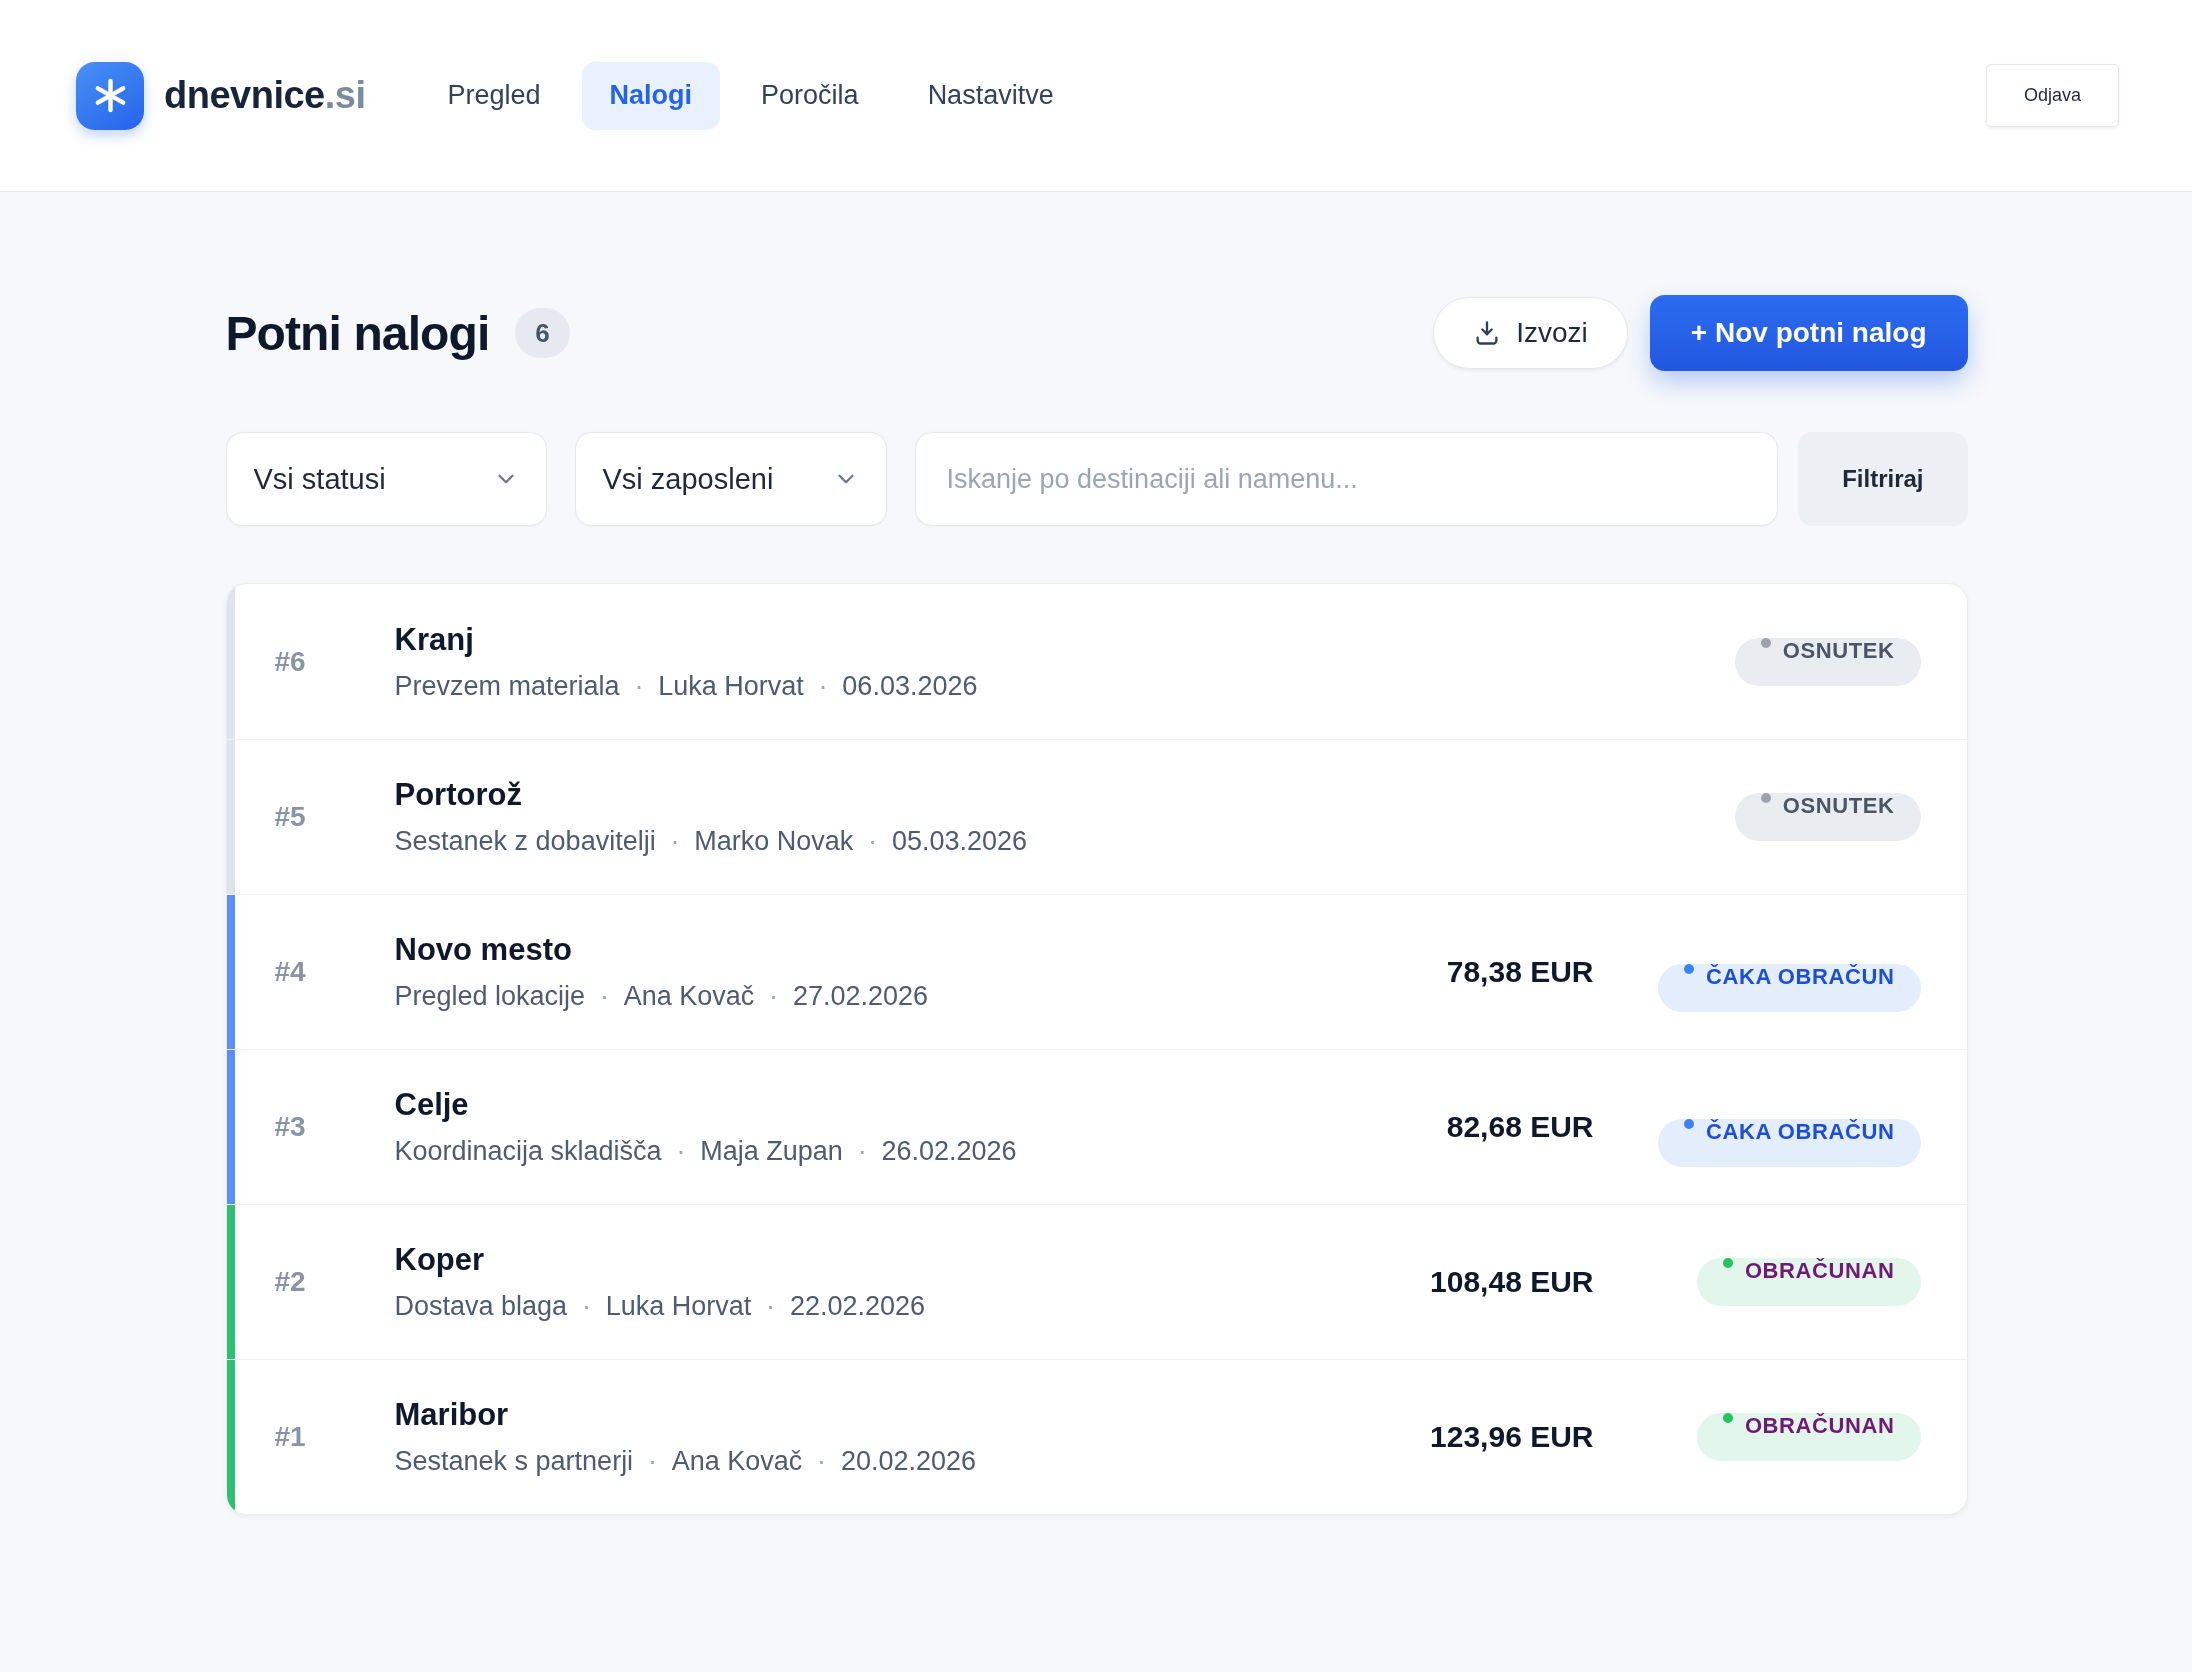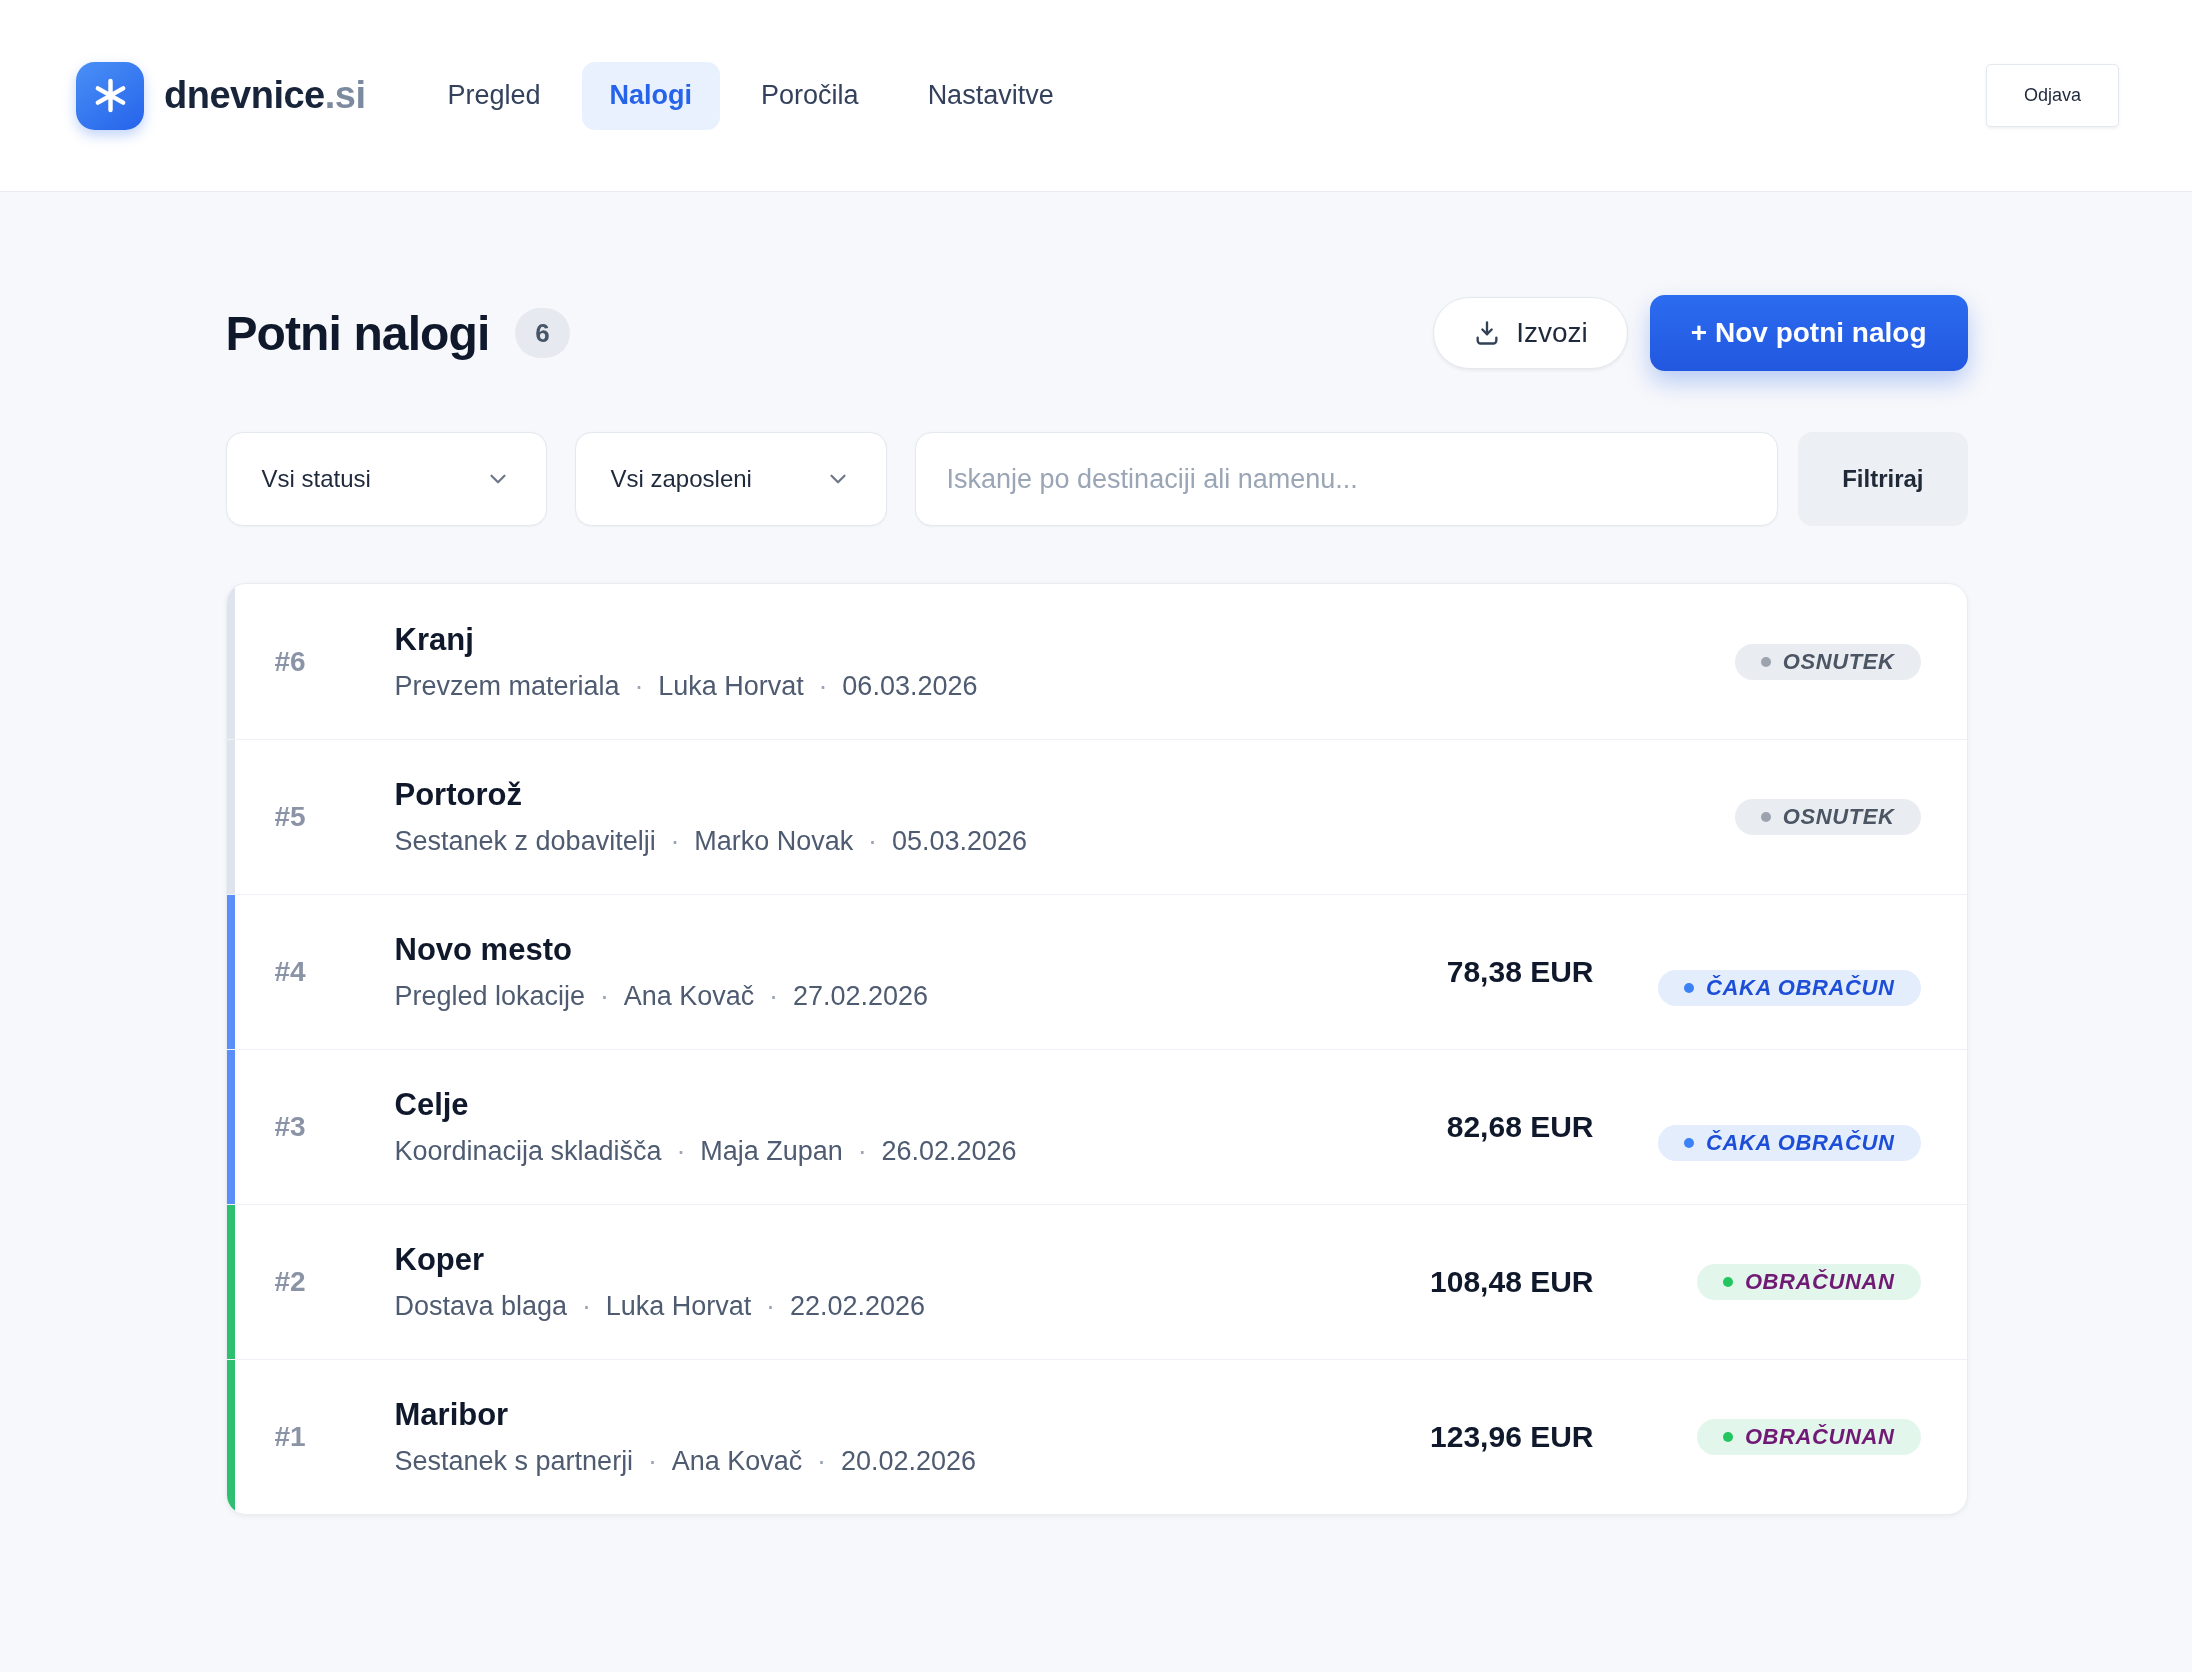--- a/index.html
+++ b/index.html
@@ -112,22 +112,22 @@
   }
 
   
   .filters { display: flex; align-items: center; gap: 28px; margin-top: 61px; }
   .select {
     display: flex; align-items: center; justify-content: space-between;
     background: #ffffff;
     border: 0.9px solid #e4e8ef;
     border-radius: 16.6px;
     height: 94px;
-    padding: 0 35px;
-    font-size: 24px;
+    padding: 0 27px;
+    font-size: 29px;
     color: #1e293b;
     cursor: pointer;
     box-shadow: 0 0.9px 1.8px rgba(16,24,40,.04);
   }
   .select svg { width: 26px; height: 26px; color: #6b7687; margin-left: 24px; }
   .select-status { width: 321px; }
   .select-employee { width: 312px; }
   .search-box { flex: 1; position: relative; }
   .search-input {
     width: 100%;
@@ -201,29 +201,28 @@
     width: 277px;
     text-align: right;
     font-size: 30px;
     font-weight: 700;
     color: #10192b;
     margin-right: 35px;
     flex-shrink: 0;
   }
   .row-badge-wrap { width: 292px; display: flex; justify-content: flex-end; flex-shrink: 0; }
   .badge {
-    display: inline-flex; align-items: center; gap: 12px;
-    height: 36px;
+    display: inline-flex; align-items: flex-start; gap: 12px;
+    height: 48px;
     padding: 0 26px;
     border-radius: 922px;
     font-size: 22px;
     font-weight: 700;
     letter-spacing: 0.6px;
     white-space: nowrap;
-    font-style: italic;
   }
   .badge-dot { width: 10px; height: 10px; border-radius: 50%; }
   .row.draft   .badge { background: #e9ecf1; color: #4b5563; }
   .row.draft   .badge-dot { background: #9ca3af; }
   .row.pending .badge { background: #e4edfc; color: #1d4ed8; margin-top: 32px; }
   .row.pending .badge-dot { background: #3b82f6; }
   .row.done    .badge { background: #e3f6ec; color: #701a75; }
   .row.done    .badge-dot { background: #22c55e; }
 </style>
 </head>

